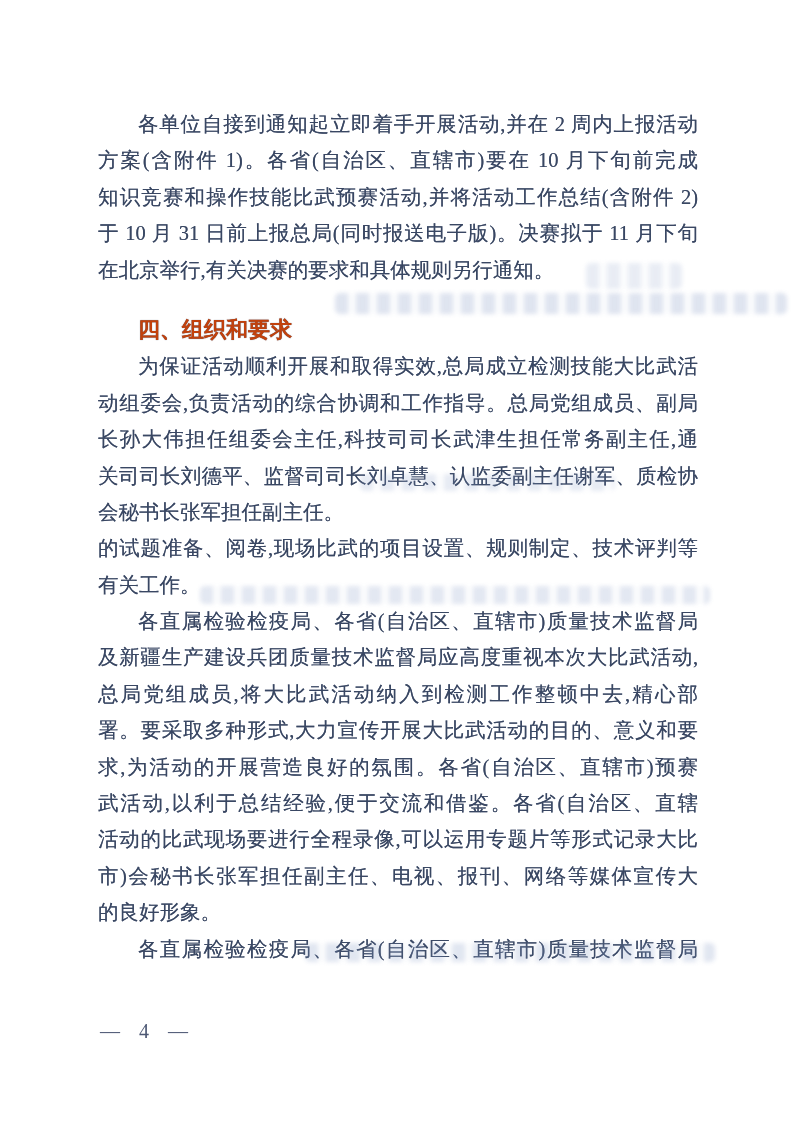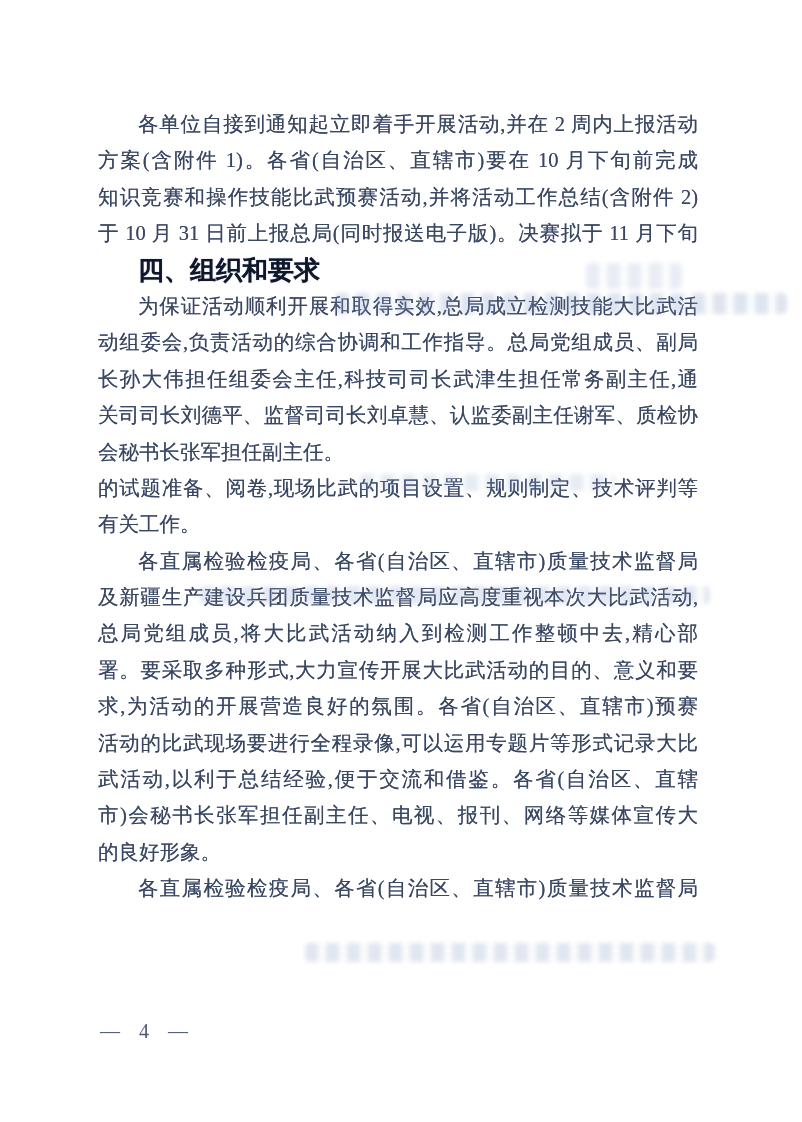--- a/index.html
+++ b/index.html
@@ -35,23 +35,24 @@
     text-align: justify;
     text-align-last: justify;
     text-justify: inter-character;
   }
   .line.indent {
     padding-left: 40px;
   }
   .line.heading {
     font-family: "Liberation Sans", "DejaVu Sans", sans-serif;
     font-weight: bold;
-    font-size: 26px;
-    color: #0f172a;
+    font-size: 22px;
+    color: #c2410c;
     text-shadow: 0 0 0.8px rgba(39, 50, 78, 0.9);
+    margin-top: 24px;
   }
   .pageno {
     position: absolute;
     left: 100px;
     top: 1020px;
     font-size: 20px;
     letter-spacing: 7px;
     color: #4d5874;
     font-family: "Liberation Serif", "DejaVu Serif", serif;
   }
@@ -74,35 +75,36 @@
 </head>
 <body>
 
 <div class="sheet">
 
   <div class="textblock">
     <div class="line fill indent">各单位自接到通知起立即着手开展活动,并在 2 周内上报活动</div>
     <div class="line fill">方案(含附件 1)。各省(自治区、直辖市)要在 10 月下旬前完成</div>
     <div class="line fill">知识竞赛和操作技能比武预赛活动,并将活动工作总结(含附件 2)</div>
     <div class="line fill">于 10 月 31 日前上报总局(同时报送电子版)。决赛拟于 11 月下旬</div>
+    <div class="line">在北京举行,有关决赛的要求和具体规则另行通知。</div>
     <div class="line heading indent">四、组织和要求</div>
     <div class="line fill indent">为保证活动顺利开展和取得实效,总局成立检测技能大比武活</div>
     <div class="line fill">动组委会,负责活动的综合协调和工作指导。总局党组成员、副局</div>
     <div class="line fill">长孙大伟担任组委会主任,科技司司长武津生担任常务副主任,通</div>
     <div class="line fill">关司司长刘德平、监督司司长刘卓慧、认监委副主任谢军、质检协</div>
     <div class="line">会秘书长张军担任副主任。</div>
     <div class="line fill">的试题准备、阅卷,现场比武的项目设置、规则制定、技术评判等</div>
     <div class="line">有关工作。</div>
     <div class="line fill indent">各直属检验检疫局、各省(自治区、直辖市)质量技术监督局</div>
     <div class="line fill">及新疆生产建设兵团质量技术监督局应高度重视本次大比武活动,</div>
     <div class="line fill">总局党组成员,将大比武活动纳入到检测工作整顿中去,精心部</div>
     <div class="line fill">署。要采取多种形式,大力宣传开展大比武活动的目的、意义和要</div>
     <div class="line fill">求,为活动的开展营造良好的氛围。各省(自治区、直辖市)预赛</div>
+    <div class="line fill">武活动,以利于总结经验,便于交流和借鉴。各省(自治区、直辖</div>
     <div class="line fill">活动的比武现场要进行全程录像,可以运用专题片等形式记录大比</div>
-    <div class="line fill">武活动,以利于总结经验,便于交流和借鉴。各省(自治区、直辖</div>
     <div class="line fill">市)会秘书长张军担任副主任、电视、报刊、网络等媒体宣传大</div>
     <div class="line">的良好形象。</div>
     <div class="line fill indent">各直属检验检疫局、各省(自治区、直辖市)质量技术监督局</div>
   </div>
 
   <div class="pageno">— 4 —</div>
 
   <div class="smudge s1"></div>
   <div class="smudge s2"></div>
   <div class="smudge s3"></div>

